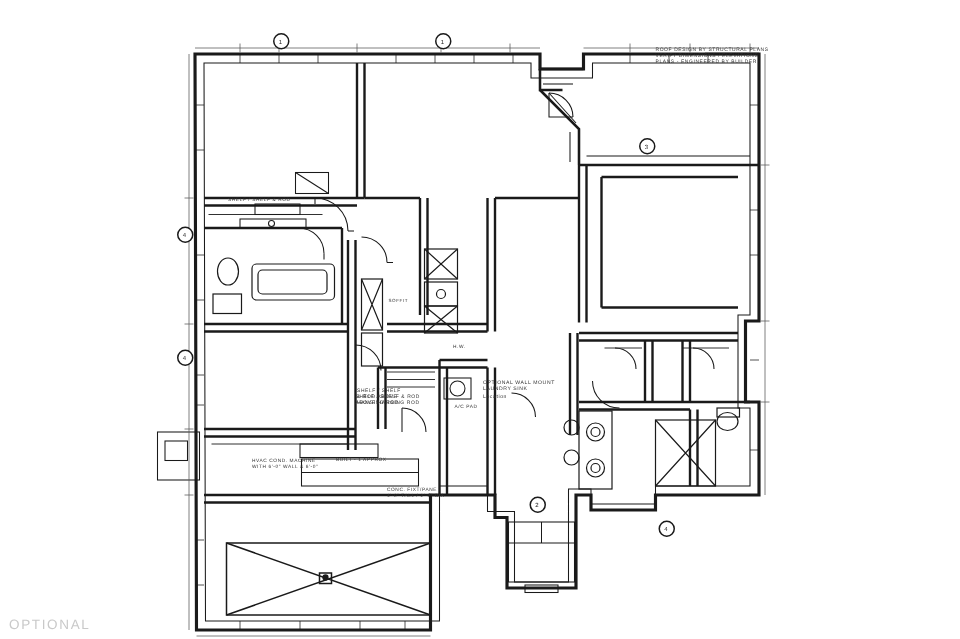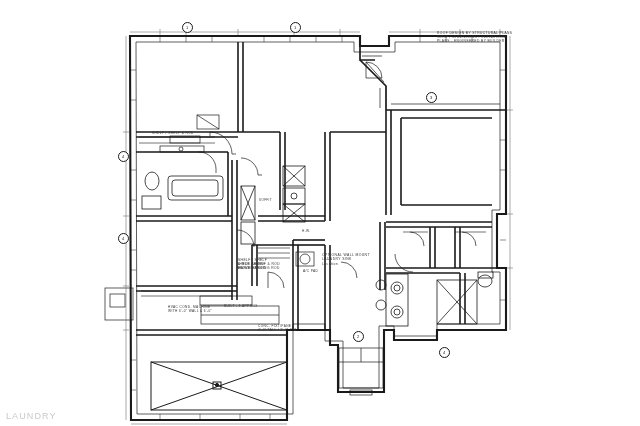--- a/index.html
+++ b/index.html
@@ -353,13 +353,13 @@
       <span>4</span>
     </div>
     <div style="position: absolute; width: 9px; height: 9px; border: 0.8px solid rgb(26, 26, 26); border-radius: 50%; background: rgb(255, 255, 255); display: flex; align-items: center; justify-content: center; font-size: 4px; color: rgb(26, 26, 26); left: 352.5px; top: 330.5px;">
       <span>2</span>
     </div>
     <div style="position: absolute; width: 9px; height: 9px; border: 0.8px solid rgb(26, 26, 26); border-radius: 50%; background: rgb(255, 255, 255); display: flex; align-items: center; justify-content: center; font-size: 4px; color: rgb(26, 26, 26); left: 438.5px; top: 346.5px;">
       <span>4</span>
     </div>
   </div>
 
-<div class="wm">LAUNDRY</div>
+<div class="wm">OPTIONAL</div>
 
 </body></html>

